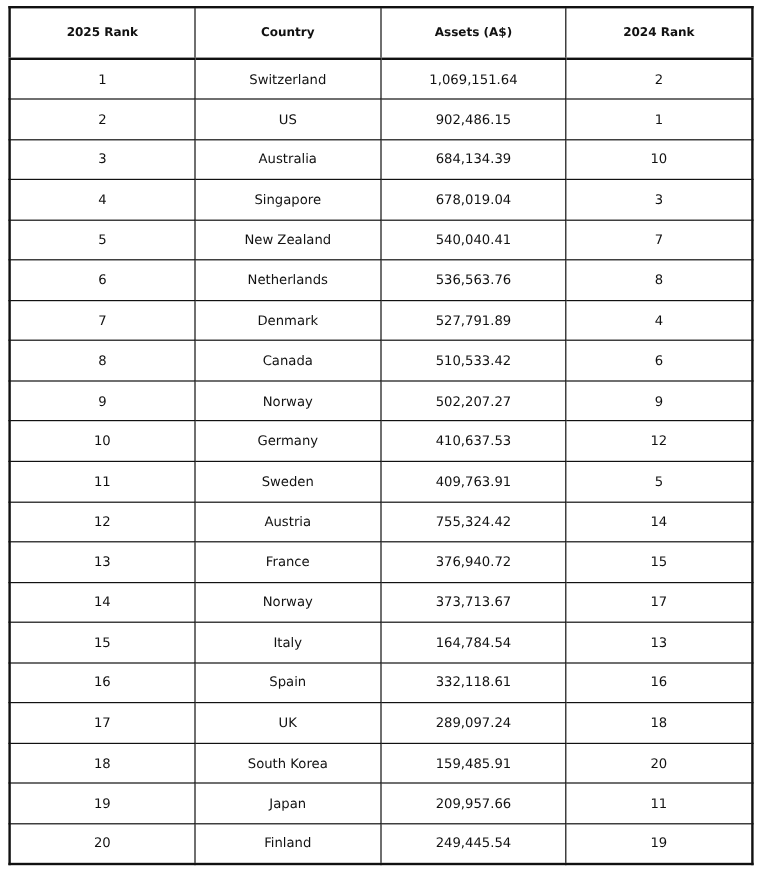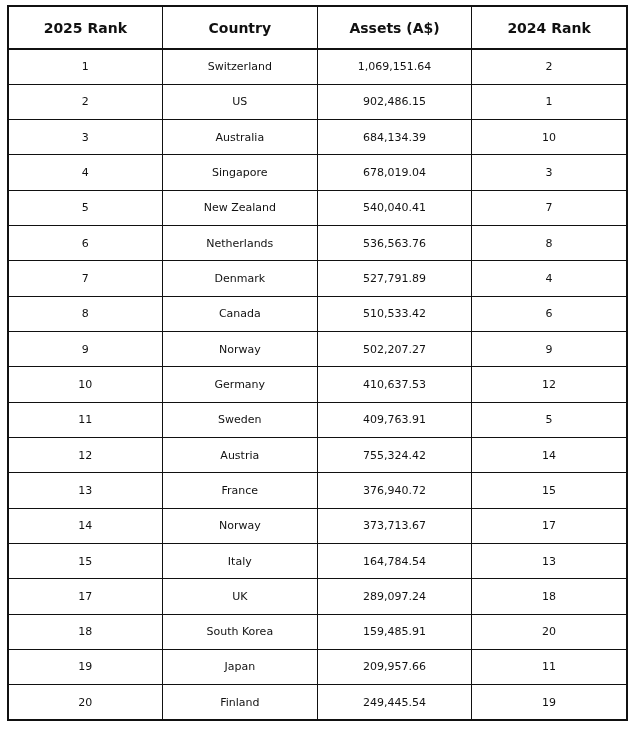--- a/index.html
+++ b/index.html
@@ -31,21 +31,21 @@
   table.rank-table td {
     border: 1.6px solid #111111;
     text-align: center;
     vertical-align: middle;
     color: #111111;
     padding: 0 4px;
     overflow: hidden;
     white-space: nowrap;
   }
   table.rank-table th {
-    font-size: 14px;
+    font-size: 10px;
     font-weight: bold;
     height: 43px;
     border-bottom-width: 2px;
   }
   table.rank-table td {
     font-size: 11px;
     font-weight: normal;
     height: 33px;
   }
   table.rank-table {
@@ -160,20 +160,26 @@
     <td>373,713.67</td>
     <td>17</td>
   </tr>
         <tr>
     <td>15</td>
     <td>Italy</td>
     <td>164,784.54</td>
     <td>13</td>
   </tr>
         <tr>
+    <td>16</td>
+    <td>Spain</td>
+    <td>332,118.61</td>
+    <td>16</td>
+  </tr>
+        <tr>
     <td>17</td>
     <td>UK</td>
     <td>289,097.24</td>
     <td>18</td>
   </tr>
         <tr>
     <td>18</td>
     <td>South Korea</td>
     <td>159,485.91</td>
     <td>20</td>

